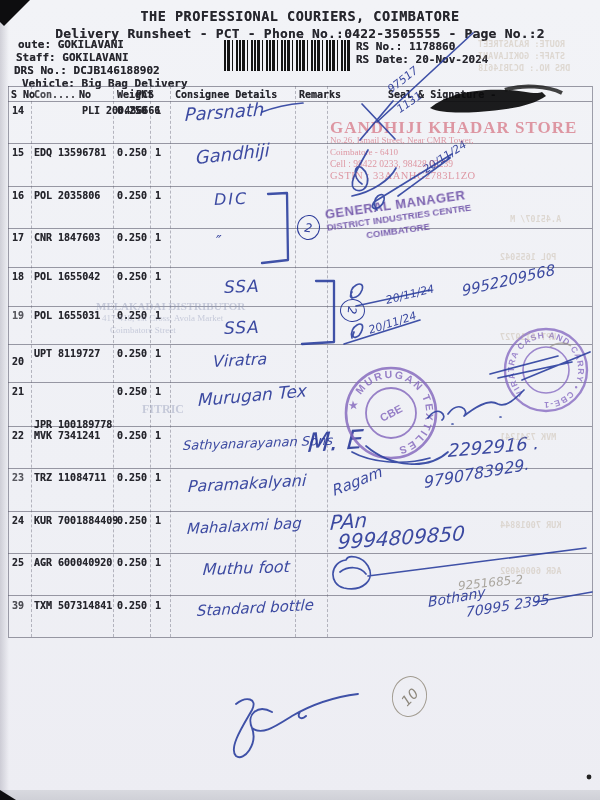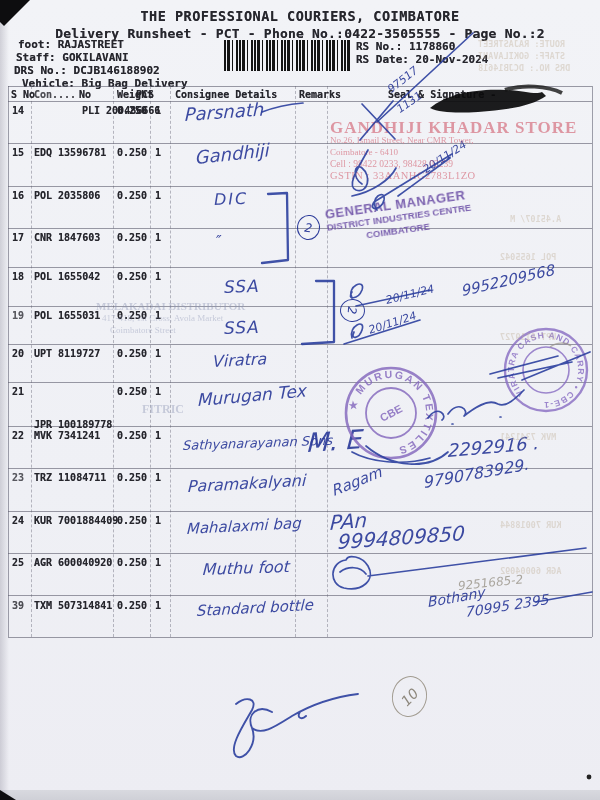--- a/index.html
+++ b/index.html
@@ -49,21 +49,21 @@
   svg.overlay{position:absolute;left:0;top:0;z-index:8;pointer-events:none;}
   .ink{stroke:#2b3f9e;stroke-width:1.7;fill:none;stroke-linecap:round;stroke-linejoin:round;opacity:.9;}
 </style>
 </head>
 <body>
 
 <div class="page">
 
   <div class="print title b">THE PROFESSIONAL COURIERS, COIMBATORE</div>
   <div class="print subtitle b">Delivery Runsheet - PCT - Phone No.:0422-3505555 - Page No.:2</div>
-  <div class="print meta b" style="left:18px;top:38px;">foot: RAJASTREET</div>
+  <div class="print meta b" style="left:18px;top:38px;">oute: GOKILAVANI</div>
   <div class="print meta b" style="left:16px;top:51px;">Staff: GOKILAVANI</div>
   <div class="print meta b" style="left:14px;top:64px;">DRS No.: DCJB146188902</div>
   <div class="print meta b" style="left:22px;top:77px;">Vehicle: Big Bag Delivery</div>
   <div class="barcode"></div>
   <div class="print meta b" style="left:356px;top:40px;">RS No.: 1178860</div>
   <div class="print meta b" style="left:356px;top:53px;">RS Date: 20-Nov-2024</div>
 
   <div class="hline" style="top:86px;"></div>
   <div class="hline" style="top:101px;"></div>
   <div class="hline" style="top:143px;"></div>
@@ -120,21 +120,21 @@
   <div class="cell" style="left:12px;top:271px;">18</div>
   <div class="cell" style="left:34px;top:271px;">POL 1655042</div>
   <div class="cell" style="left:117px;top:271px;">0.250</div>
   <div class="cell" style="left:155px;top:271px;">1</div>
 
   <div class="cell" style="left:12px;top:310px;opacity:.75;">19</div>
   <div class="cell" style="left:34px;top:310px;">POL 1655031</div>
   <div class="cell" style="left:117px;top:310px;">0.250</div>
   <div class="cell" style="left:155px;top:310px;">1</div>
 
-  <div class="cell" style="left:12px;top:348px;">20</div>
+  <div class="cell" style="left:12px;top:356px;">20</div>
   <div class="cell" style="left:34px;top:348px;">UPT 8119727</div>
   <div class="cell" style="left:117px;top:348px;">0.250</div>
   <div class="cell" style="left:155px;top:348px;">1</div>
 
   <div class="cell" style="left:12px;top:386px;">21</div>
   <div class="cell" style="left:34px;top:386px;margin-top:33px;">JPR 100189778</div>
   <div class="cell" style="left:117px;top:386px;">0.250</div>
   <div class="cell" style="left:155px;top:386px;">1</div>
 
   <div class="cell" style="left:12px;top:430px;">22</div>

